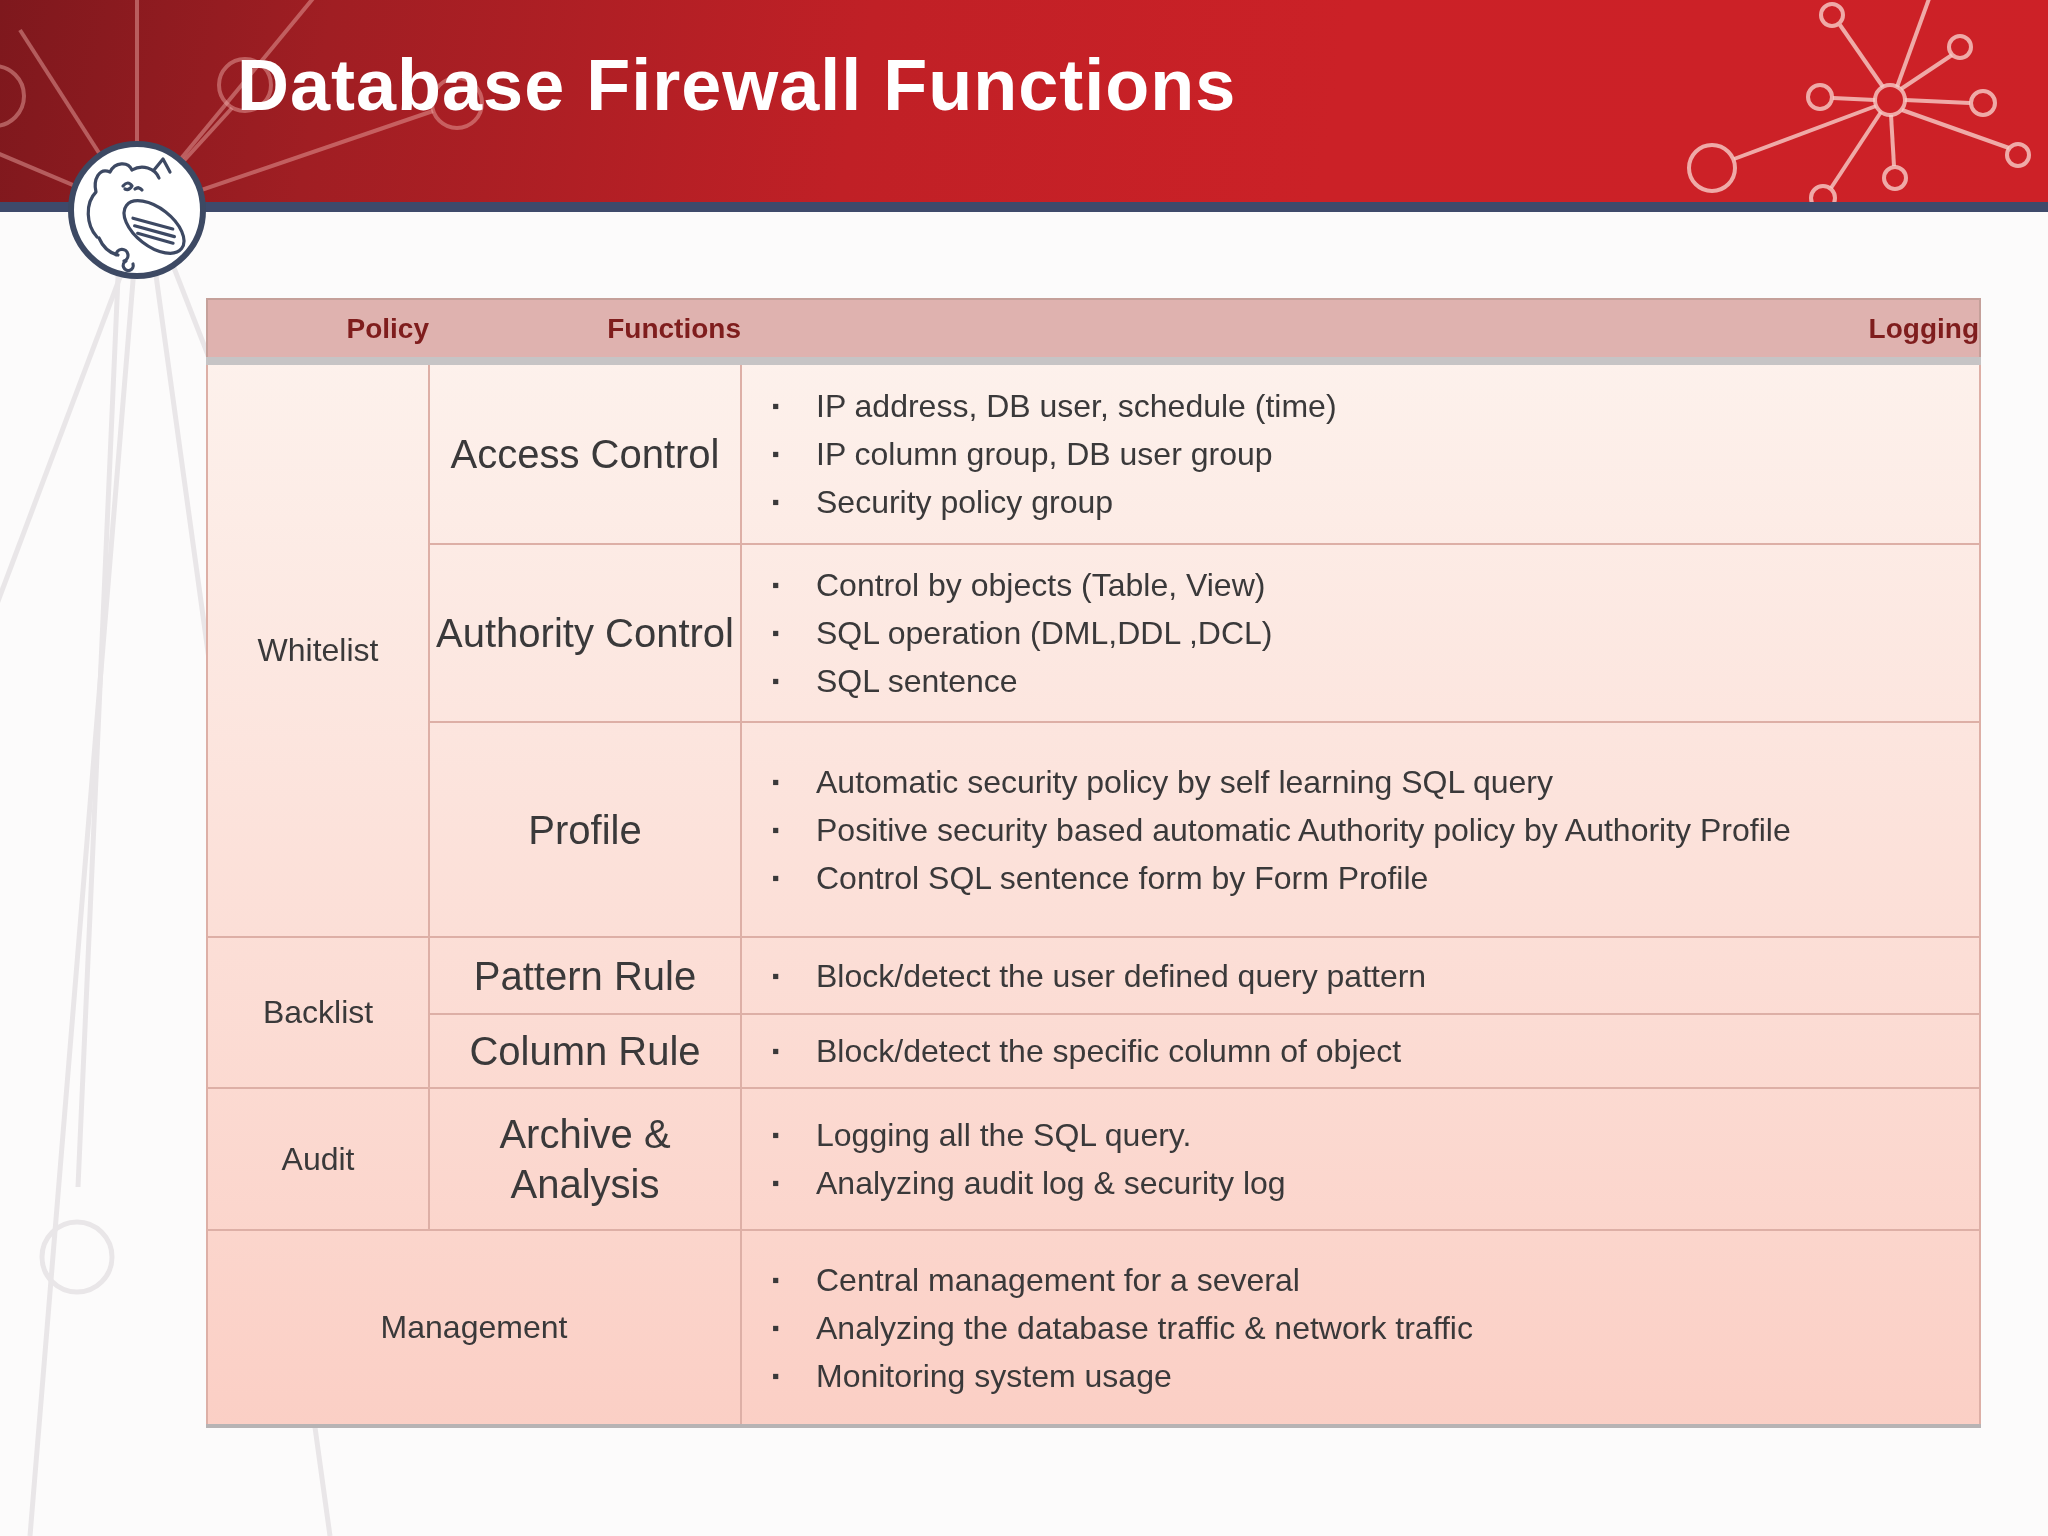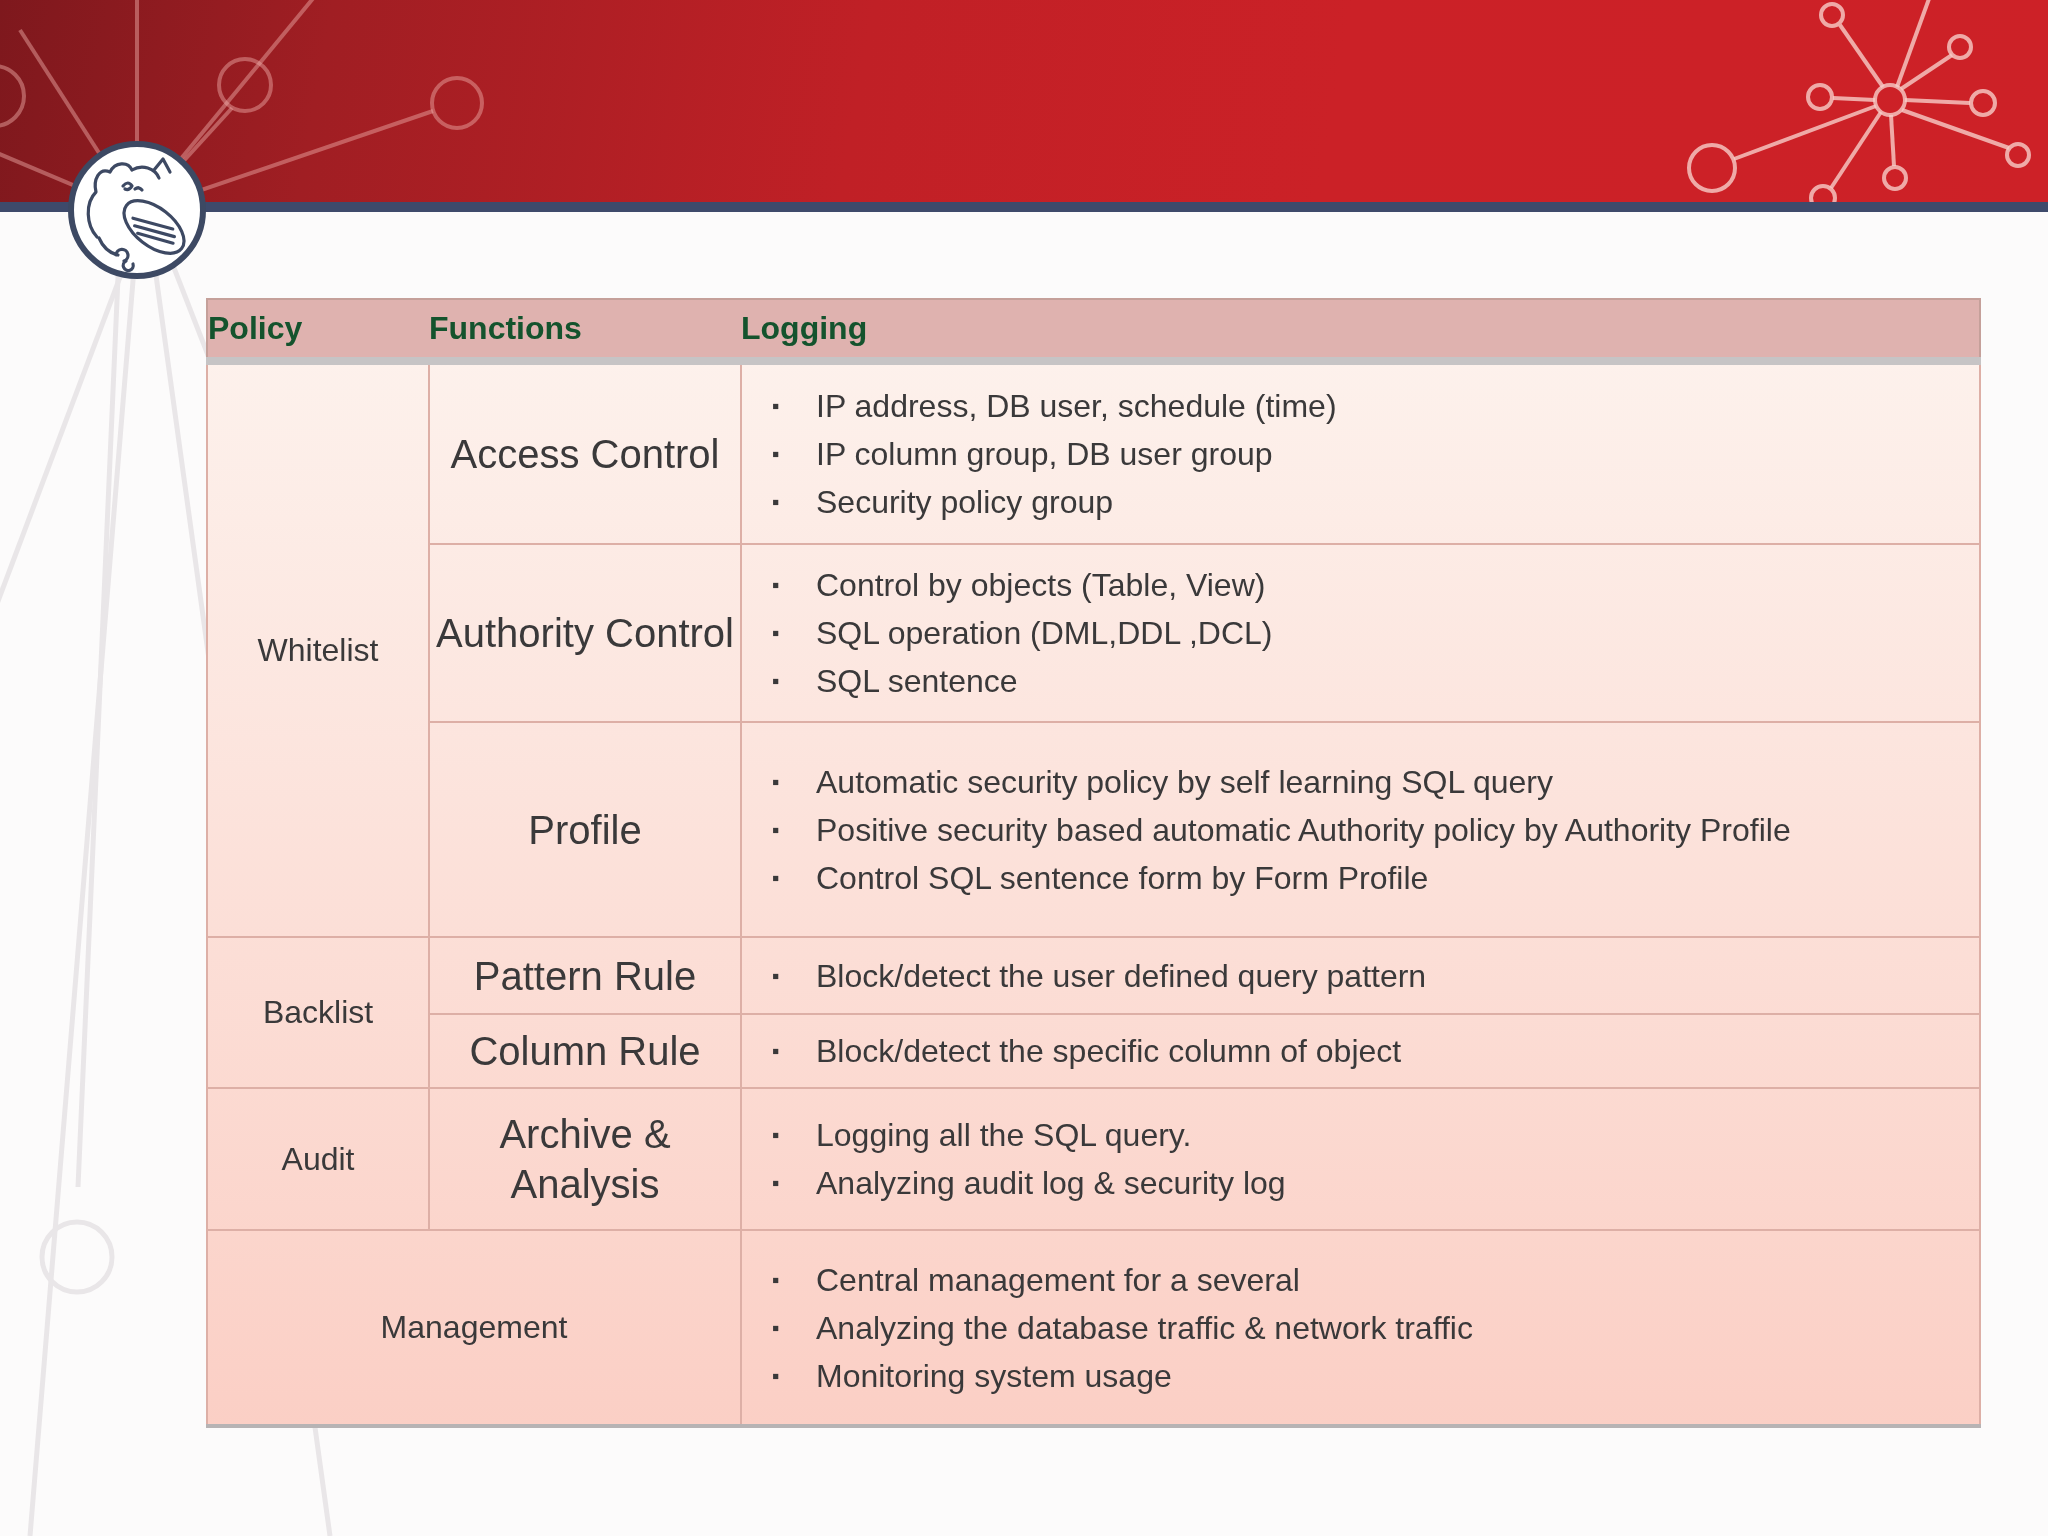--- a/index.html
+++ b/index.html
@@ -31,21 +31,21 @@
     position:absolute;left:206px;top:298px;width:1775px;z-index:3;
     border-collapse:collapse;table-layout:fixed;
     background:linear-gradient(#fdf3ee,#fbcfc5);
     border:2px solid #c5a09a;border-bottom:4px solid #b7b3b4;
     color:#3a393a;
   }
   #fw-table col.c-policy{width:222px;}
   #fw-table col.c-func{width:312px;}
   #fw-table thead th{
     height:57px;background:#dfb2af;border-bottom:8px solid #c6c4c5;
-    font-size:32px;font-weight:700;color:#14532d;text-align:left;padding:0;
+    font-size:28px;font-weight:700;color:#7f1d1d;text-align:right;padding:0;
   }
   #fw-table tbody td{border:2px solid #ddafa6;vertical-align:middle;}
   td.policy{font-weight:400;font-size:32px;text-align:center;}
   td.func{font-size:40px;text-align:center;line-height:1.25;}
   td.details{font-size:32px;padding:12px 95px 12px 30px;}
   .detail-line{display:flex;align-items:flex-start;line-height:1.5;}
   .bullet{flex:0 0 44px;font-size:21px;line-height:48px;color:#3a393a;}
   tr.r1{height:183px;} tr.r2{height:178px;} tr.r3{height:215px;}
   tr.r4{height:77px;}  tr.r5{height:73px;}  tr.r6{height:142px;}
   tr.r7{height:196px;}
@@ -97,20 +97,21 @@
     <g stroke="#e9e6e8" stroke-width="5" fill="none">
       <line x1="120" y1="20" x2="78" y2="975"></line>
       <circle cx="77" cy="1045" r="35"></circle>
       <line x1="137" y1="20" x2="-40" y2="490"></line>
       <line x1="137" y1="20" x2="30" y2="1324"></line>
       <line x1="150" y1="20" x2="330" y2="1324"></line>
       <line x1="160" y1="20" x2="620" y2="1200"></line>
     </g>
   </svg>
 
+  <div id="slide-title">Database Firewall Functions</div>
 
   <svg id="mascot" viewBox="0 0 142 142">
     <circle cx="71" cy="71" r="66" fill="#ffffff" stroke="#3d4963" stroke-width="6"></circle>
     <g stroke="#3d4963" stroke-width="3.2" fill="none" stroke-linecap="round" stroke-linejoin="round">
 
       <path d="M31,98 C20,86 19,64 30,53 C27,41 33,28 44,33 C49,23 62,22 66,31 C76,25 89,29 93,39"></path>
 
       <path d="M88,31 l9,-11 l7,13"></path>
 
       <path d="M57,47 q5,-6 9,0 q-3,5 -7,3"></path>

